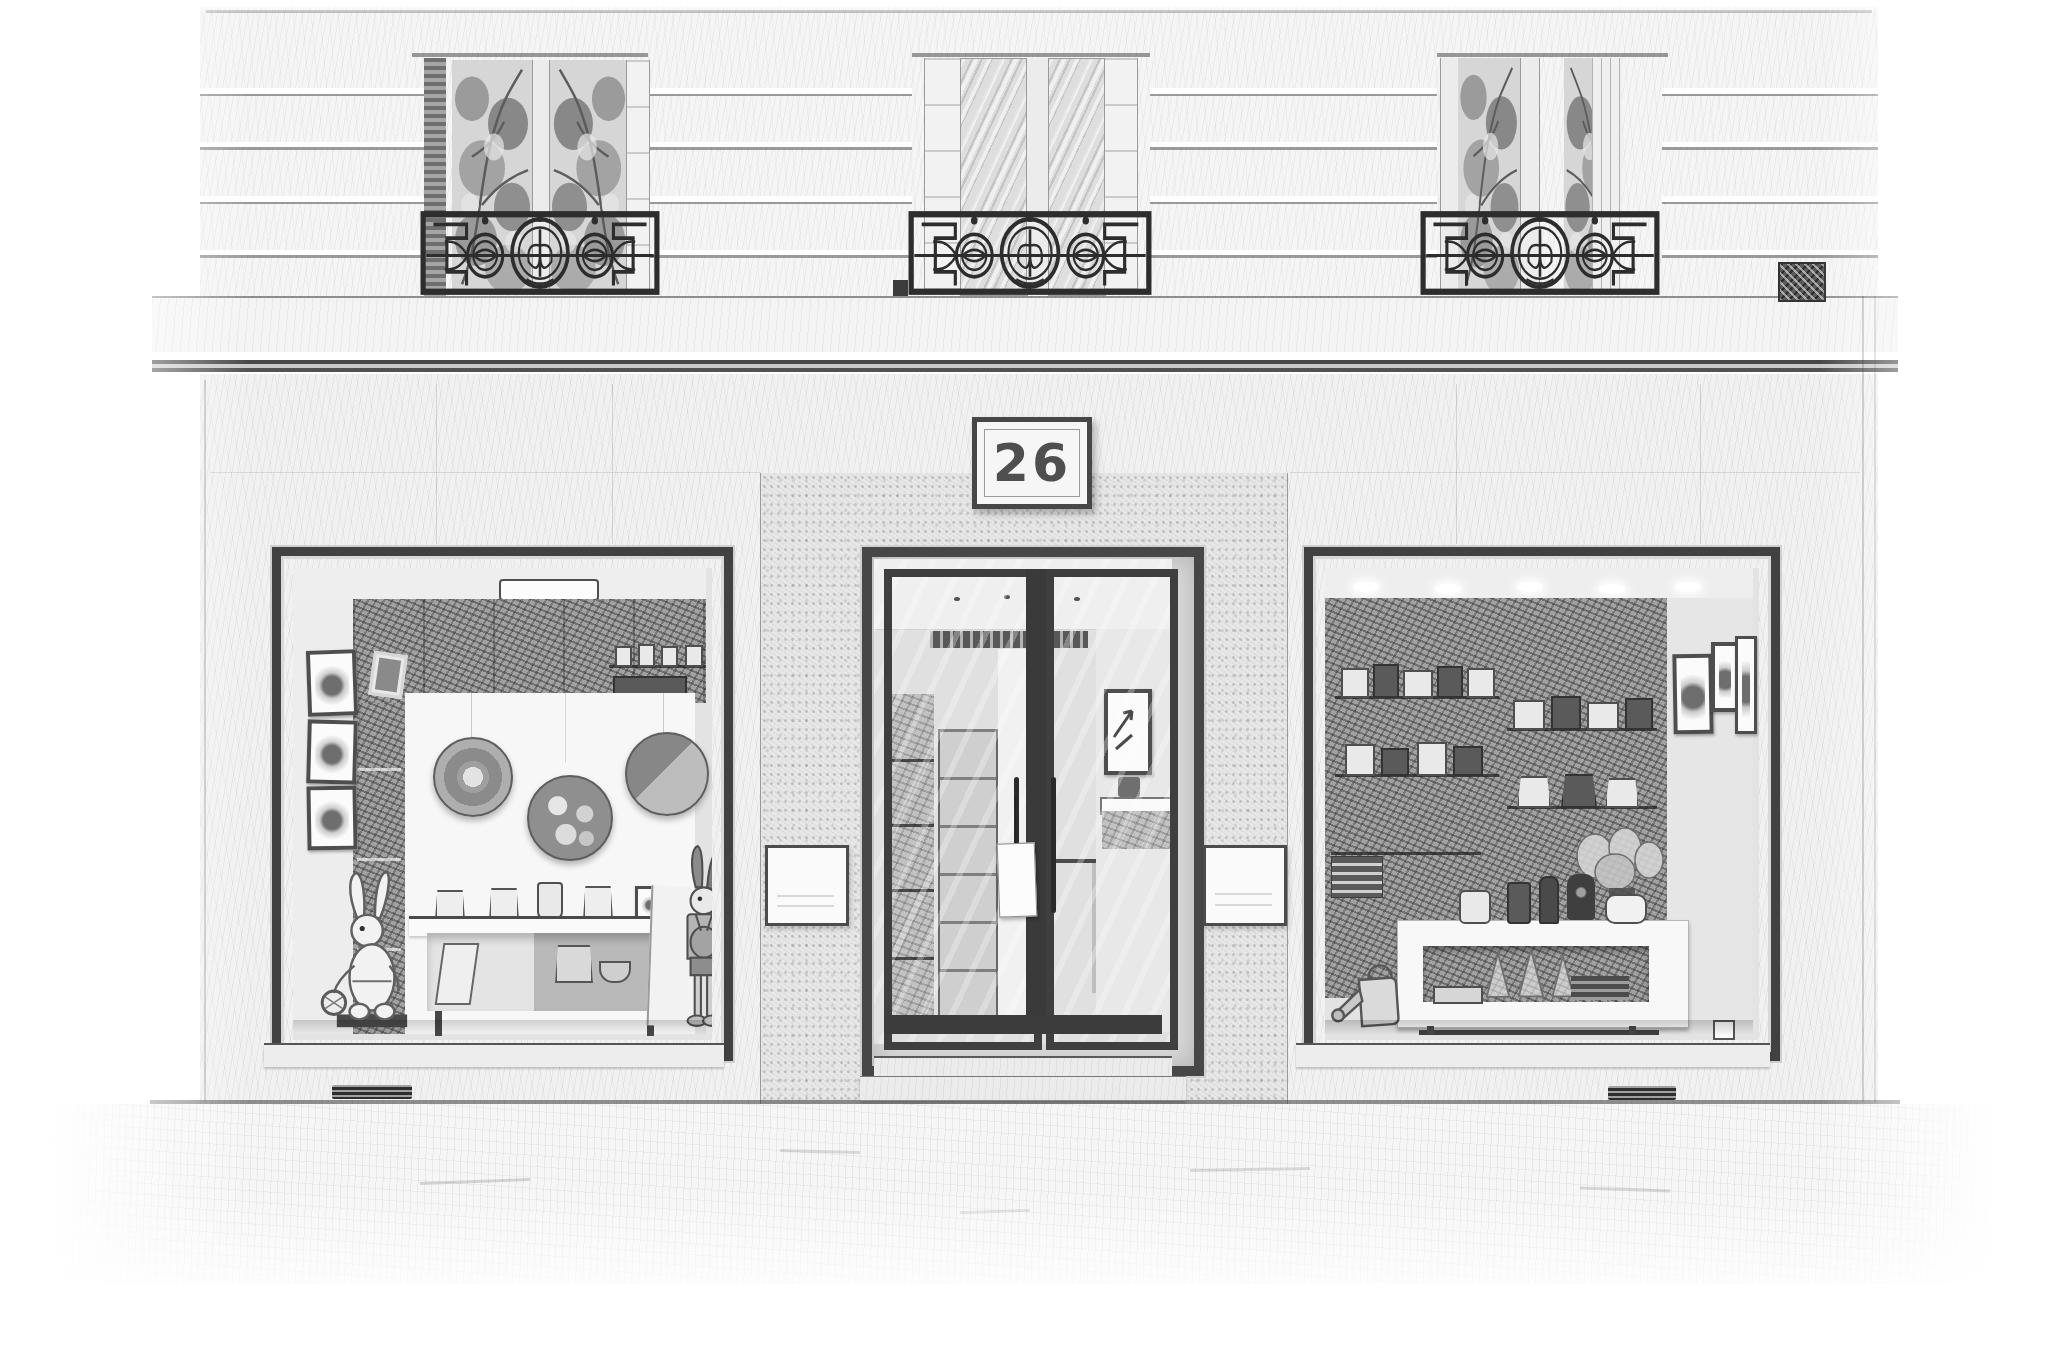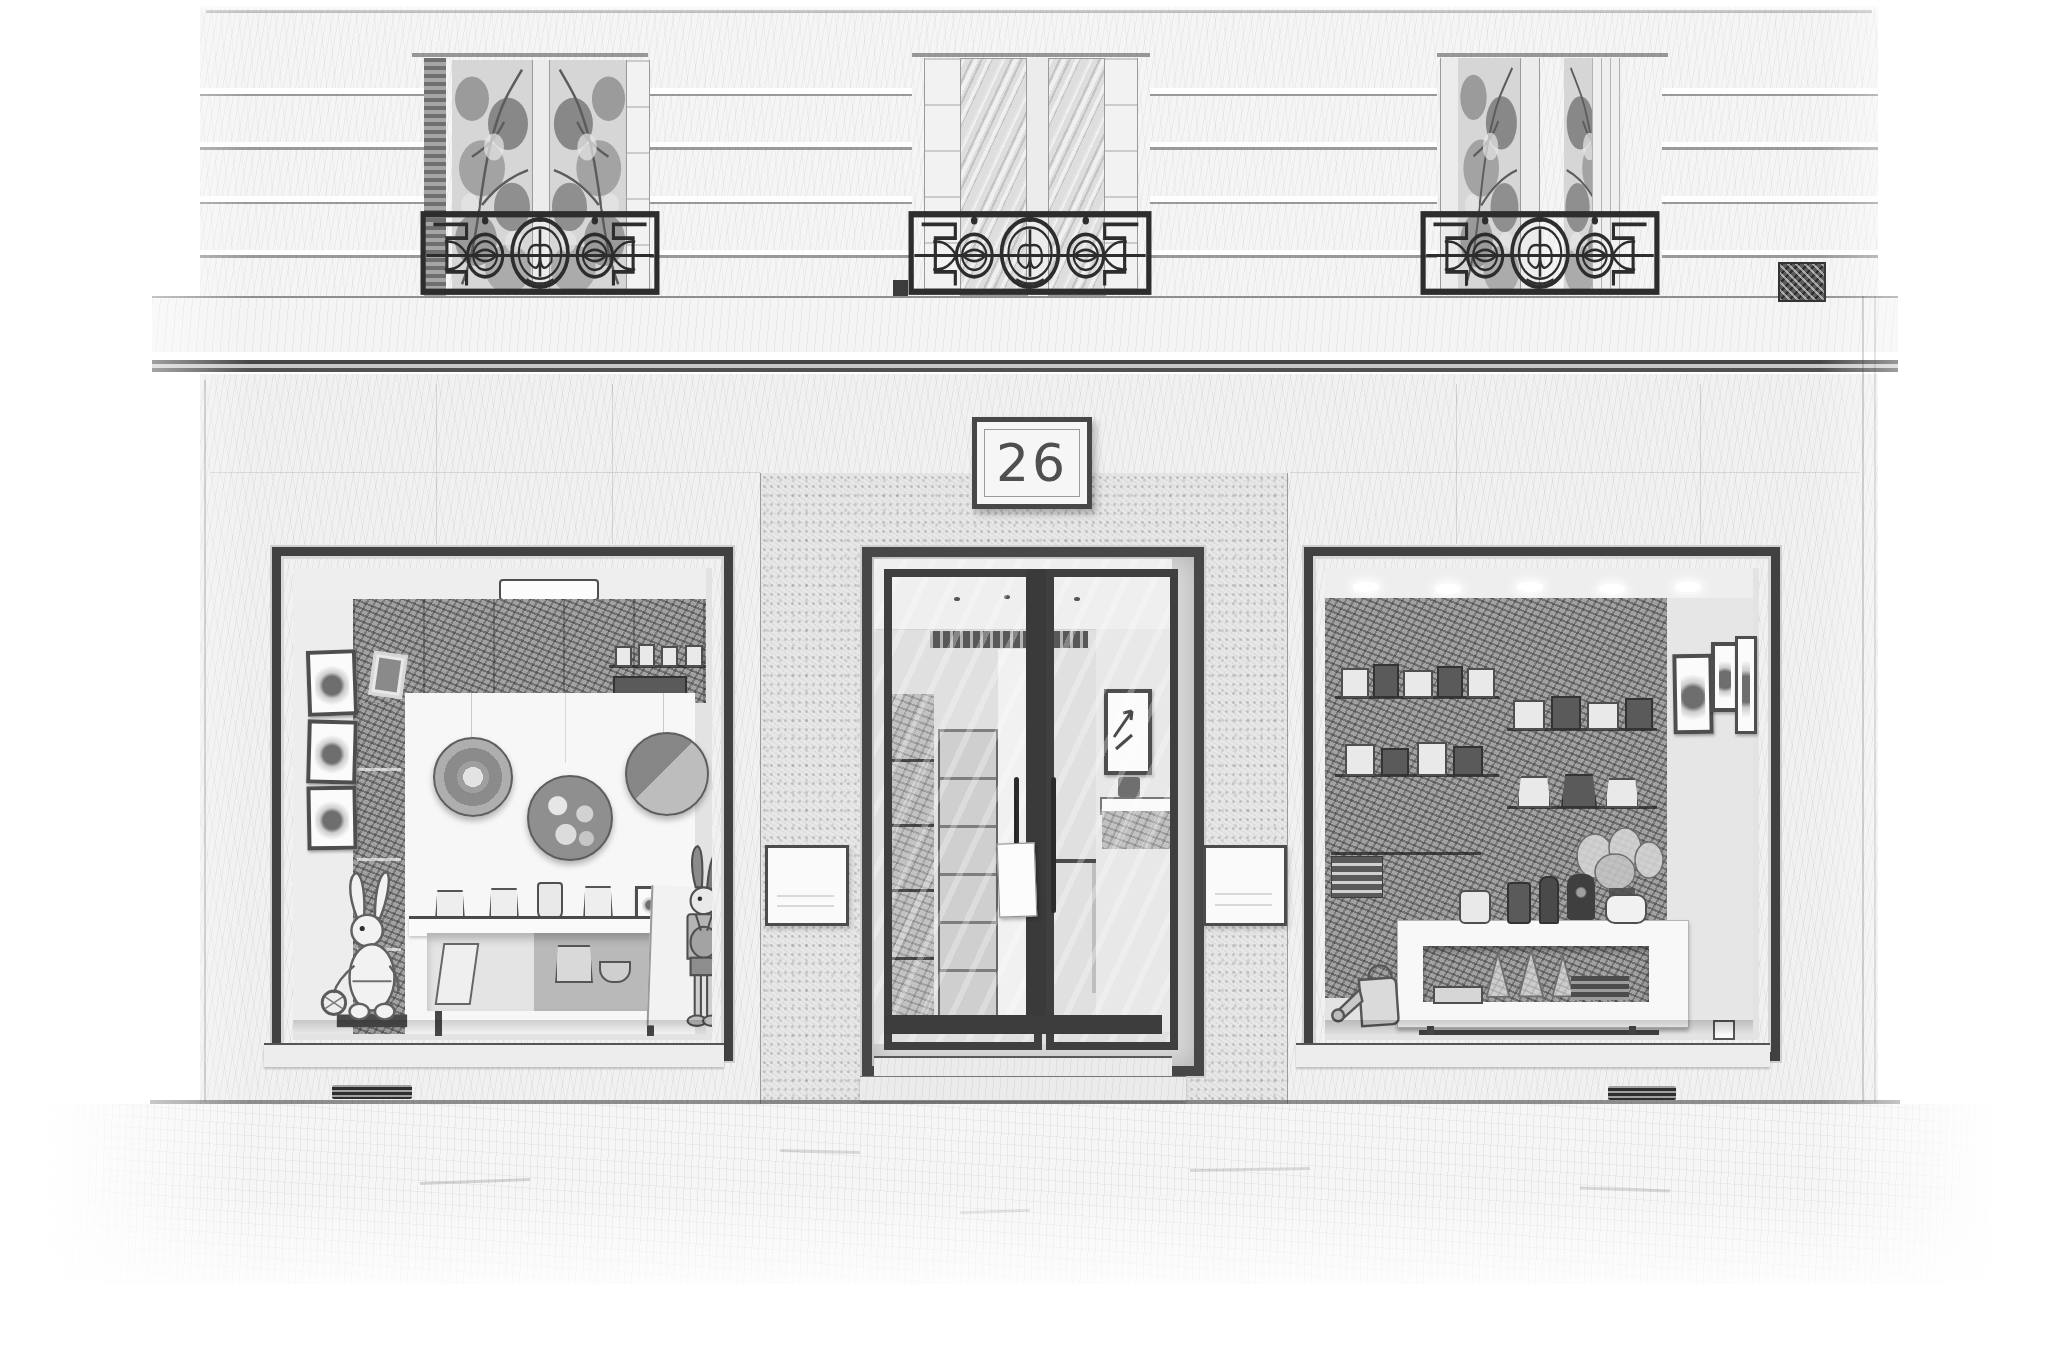--- a/index.html
+++ b/index.html
@@ -79,21 +79,21 @@
   .handle{width:5px;background:#2b2b2b;border-radius:3px;}
   .glassreflect{position:absolute;inset:0;pointer-events:none;background:
     repeating-linear-gradient(115deg, rgba(255,255,255,.28) 0 6px, transparent 6px 26px);}
   .sign-white{background:#fcfcfc;border:1px solid #8a8a8a;box-shadow:1px 2px 4px rgba(0,0,0,.35);}
   .step{background:#ebebeb;border-top:2px solid #5a5a5a;background-image:
     repeating-linear-gradient(95deg, rgba(0,0,0,.05) 0 1px, transparent 1px 7px);}
   
   .numplaque{background:#f6f6f6;border:5px solid #474747;box-shadow:4px 5px 7px rgba(0,0,0,.25);}
   .numplaque .innerline{position:absolute;inset:7px;border:1px solid #9a9a9a;}
   .numplaque .num{position:absolute;inset:0;display:flex;align-items:center;justify-content:center;
-    font-size:52px;letter-spacing:3px;color:#4f4f4f;}
+    font-size:52px;letter-spacing:3px;color:#4f4f4f;font-weight:bold;}
   
   .fade-l{background:linear-gradient(to right,#ffffff 0 18%,rgba(255,255,255,0) 100%);}
   .fade-r{background:linear-gradient(to left,#ffffff 0 22%,rgba(255,255,255,0) 100%);}
   .fade-b{background:linear-gradient(to top,#ffffff 0 32%,rgba(255,255,255,0) 100%);}
   .fade-t{background:linear-gradient(to bottom,#ffffff 0 20%,rgba(255,255,255,0) 100%);}
   .jointv{width:1px;background:rgba(0,0,0,.12);}
   .jointh{height:1px;background:rgba(0,0,0,.10);}
 </style>
 </head>
 <body>

